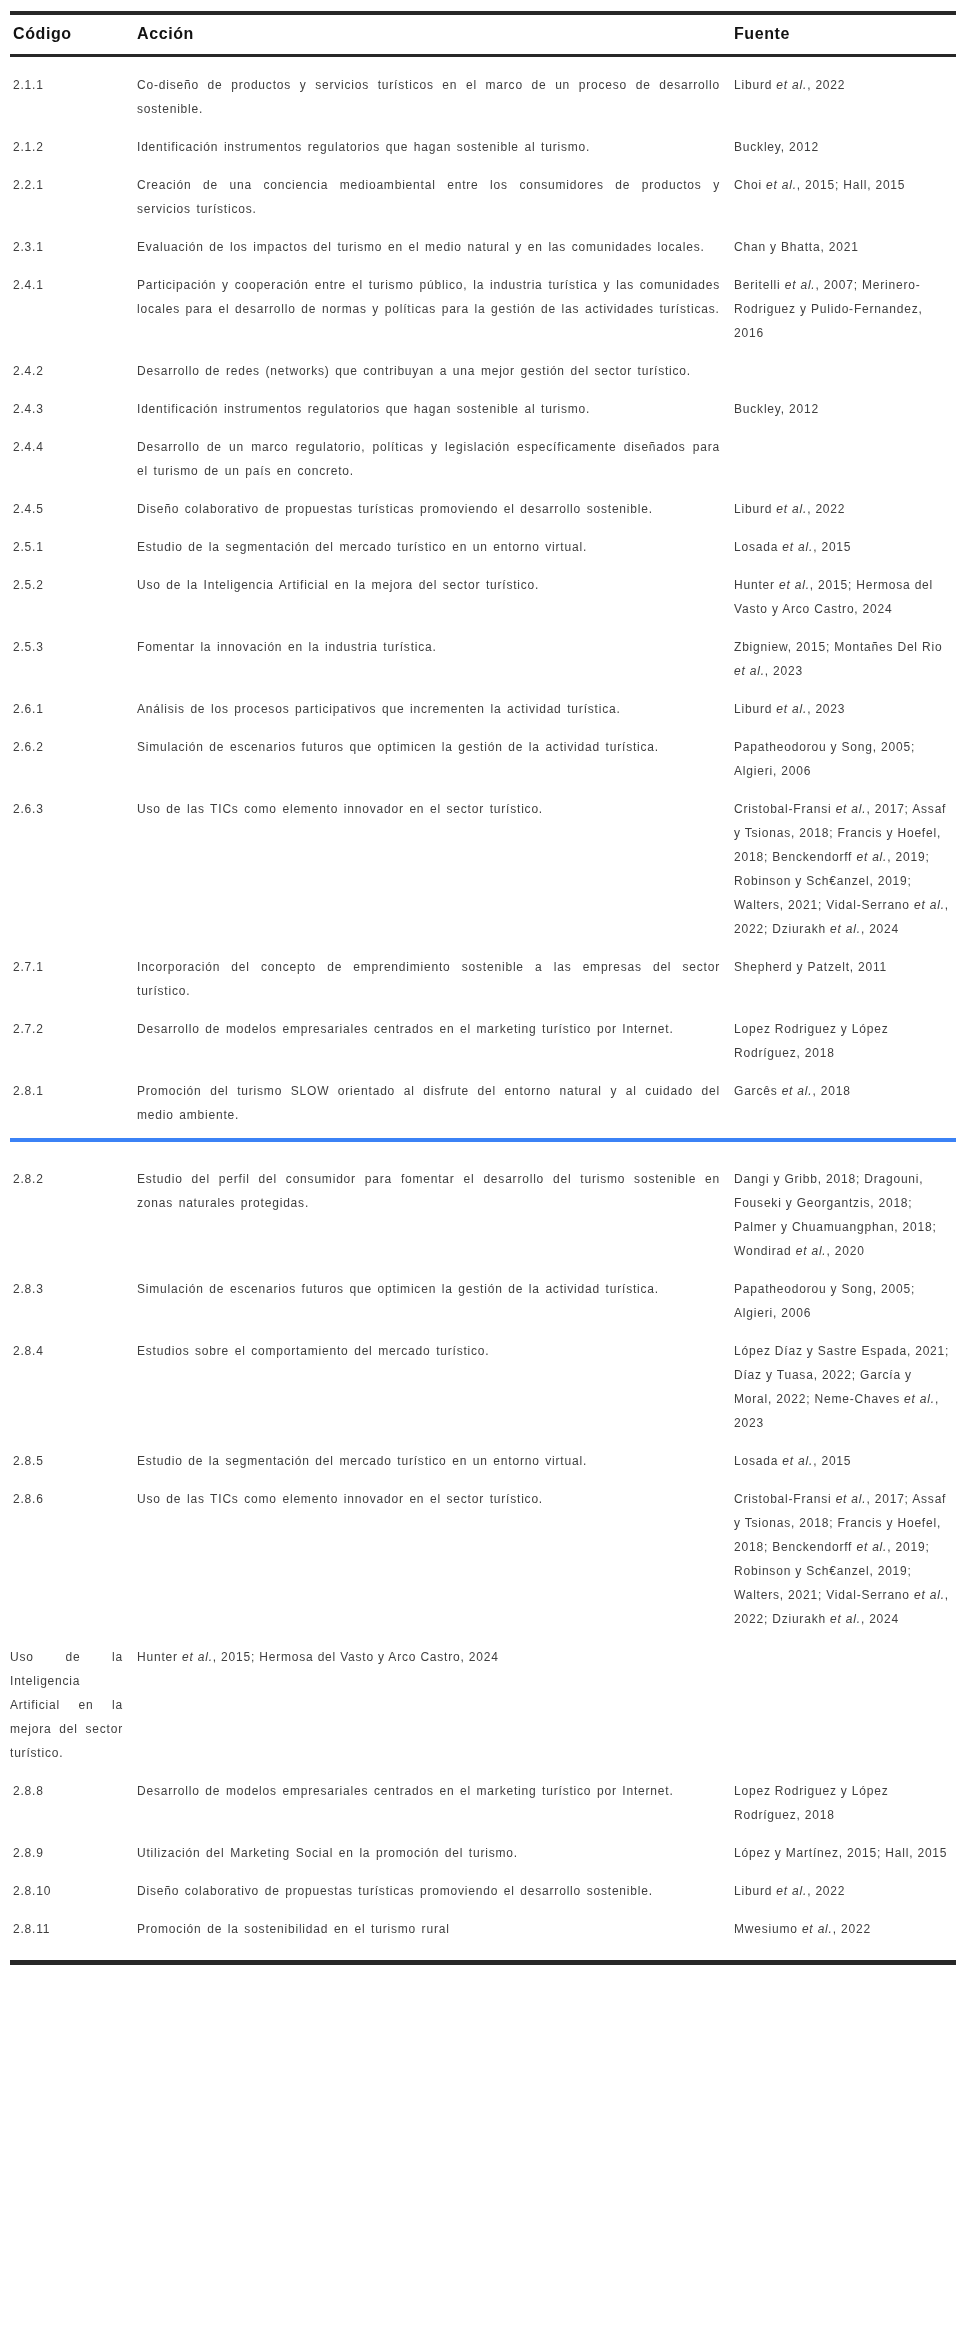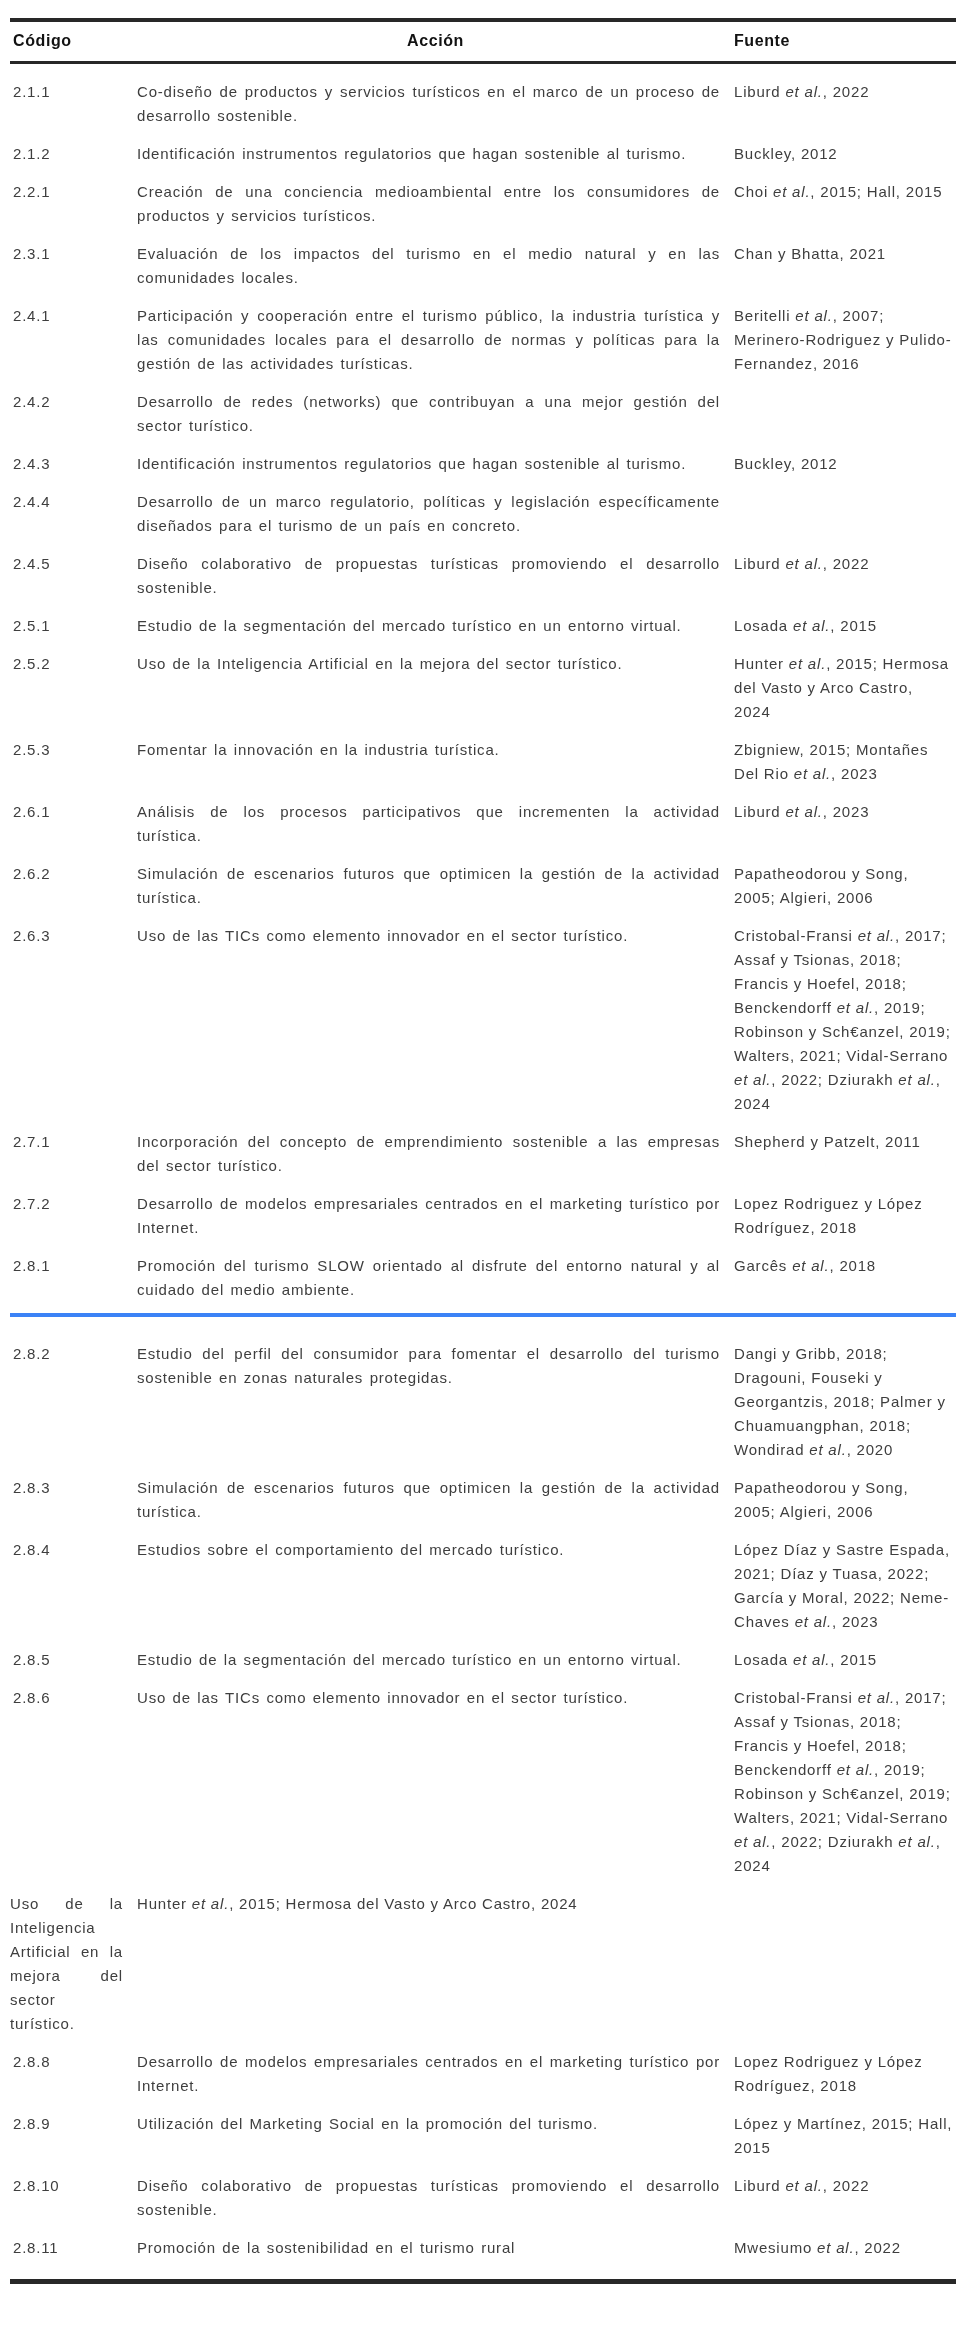--- a/index.html
+++ b/index.html
@@ -4,46 +4,46 @@
 <style>
   * { box-sizing: border-box; }
   html, body { margin: 0; padding: 0; }
   body {
     width: 966px;
     min-height: 2352px;
     background: #ffffff;
     font-family: "Liberation Sans", sans-serif;
   }
   .table {
-    padding: 18px 10px 0 10px;
+    padding: 11px 10px 0 10px;
     color: #3e3e3e;
   }
   .rule { background: #282828; }
   .rule-top { height: 4px; }
   .rule-header { height: 3px; }
   .rule-bottom { height: 5px; margin-top: 12px; }
   .header-row {
     display: grid;
     grid-template-columns: 127px 597px 222px;
     padding: 10px 0 11px 0;
     font-weight: bold;
     font-size: 16px;
     letter-spacing: 0.6px;
     color: #121212;
     align-items: center;
   }
   .h-codigo { text-align: left; padding-left: 3px; }
-  .h-accion { text-align: center; }
+  .h-accion { text-align: left; }
   .h-fuente { text-align: left; }
   .tbody { padding-top: 9px; }
   .row {
     display: grid;
     grid-template-columns: 127px 597px 222px;
     padding: 7px 0;
-    font-size: 15px;
+    font-size: 12px;
     line-height: 24px;
     letter-spacing: 0.8px;
   }
   .cell-codigo { padding-left: 3px; }
   .cell-accion {
     text-align: justify;
     padding-right: 14px;
     word-spacing: 1.5px;
   }
   .cell-fuente { padding-right: 2px; }

